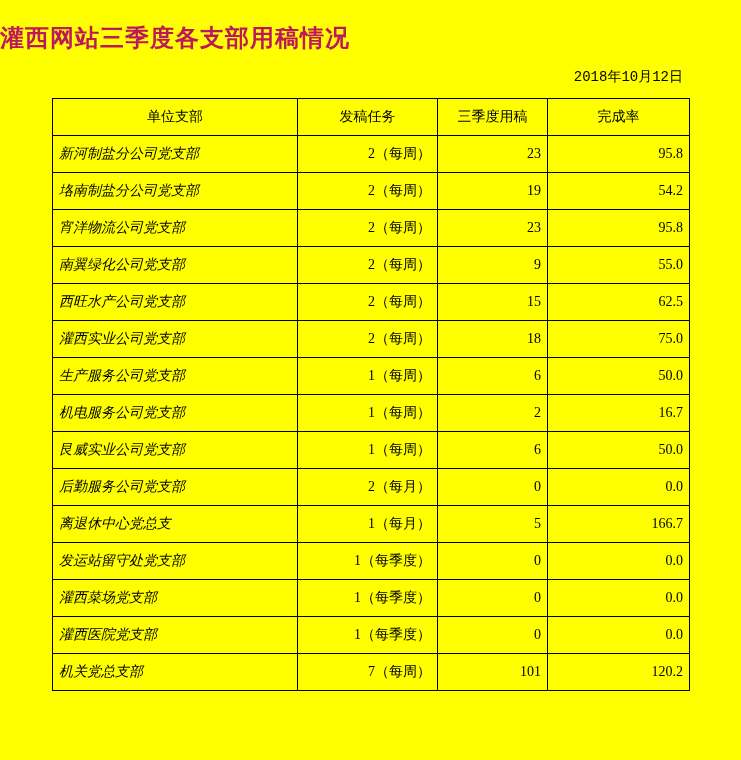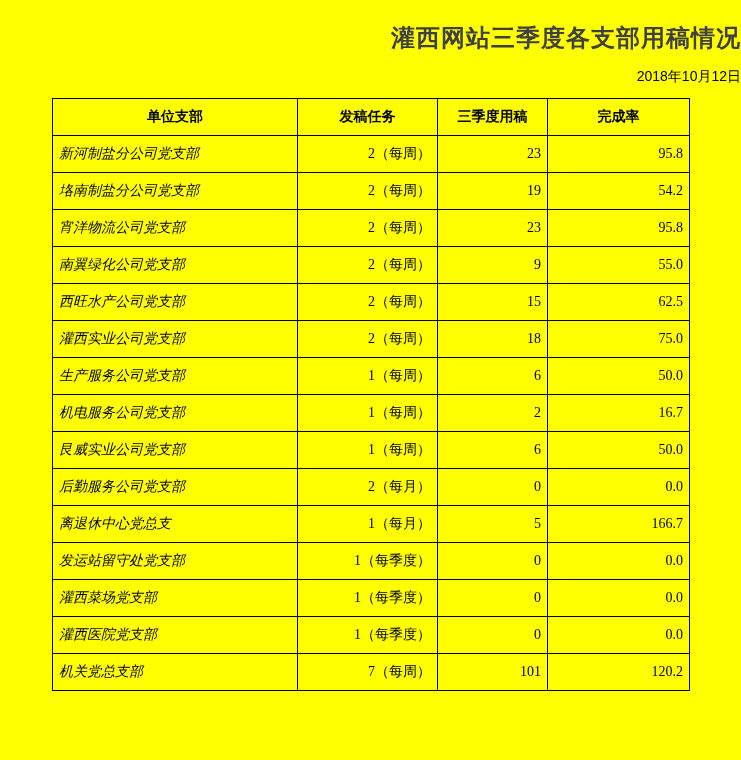--- a/index.html
+++ b/index.html
@@ -14,33 +14,34 @@
     overflow: hidden;
   }
   .page {
     position: relative;
     width: 741px;
     height: 760px;
     background: #ffff00;
     box-sizing: border-box;
   }
   .title {
-    text-align: right;
+    text-align: left;
     font-family: Liberation Serif, serif;
     font-size: 24px;
     font-weight: bold;
-    color: #404040;
+    color: #be185d;
     padding-top: 22px;
     letter-spacing: 1px;
   }
   .date-line {
     text-align: right;
-    font-family: Liberation Sans, sans-serif;
+    font-family: Liberation Mono, monospace;
     font-size: 14px;
     color: #000000;
+    padding-right: 58px;
     padding-top: 14px;
   }
   .table-wrap {
     padding: 12px 52px 0 52px;
   }
   table.report {
     border-collapse: collapse;
     width: 637px;
     background: #ffff00;
     table-layout: fixed;
@@ -52,21 +53,21 @@
     font-size: 14px;
     color: #000000;
     height: 37px;
     padding: 0 6px;
     box-sizing: border-box;
     white-space: nowrap;
     overflow: hidden;
   }
   table.report th {
     text-align: center;
-    font-weight: bold;
+    font-weight: normal;
   }
   col.c-unit { width: 245px; }
   col.c-task { width: 140px; }
   col.c-count { width: 110px; }
   col.c-rate { width: 142px; }
 
   td.unit { text-align: left; padding-left: 10px; font-style: italic; }
   td.task, td.count, td.rate { text-align: right; }
 </style>
 </head>

